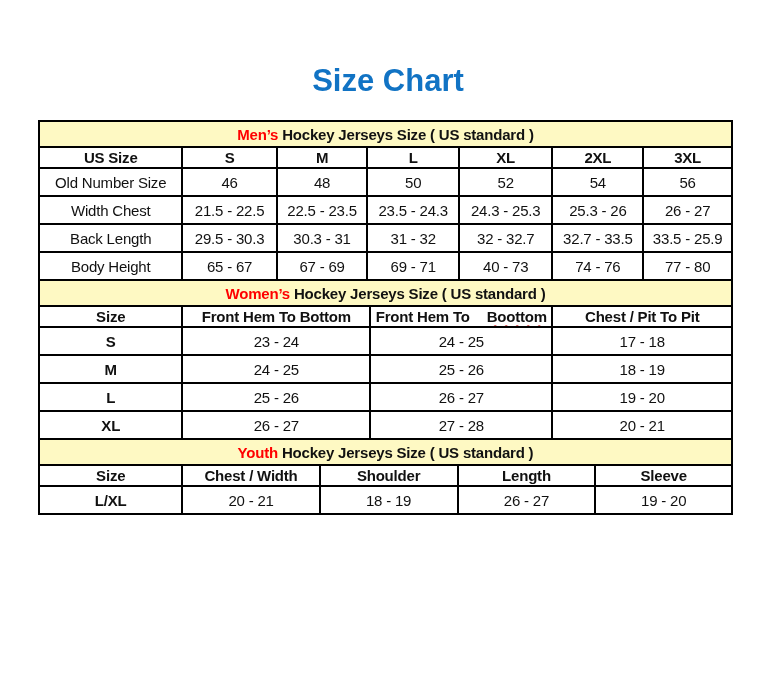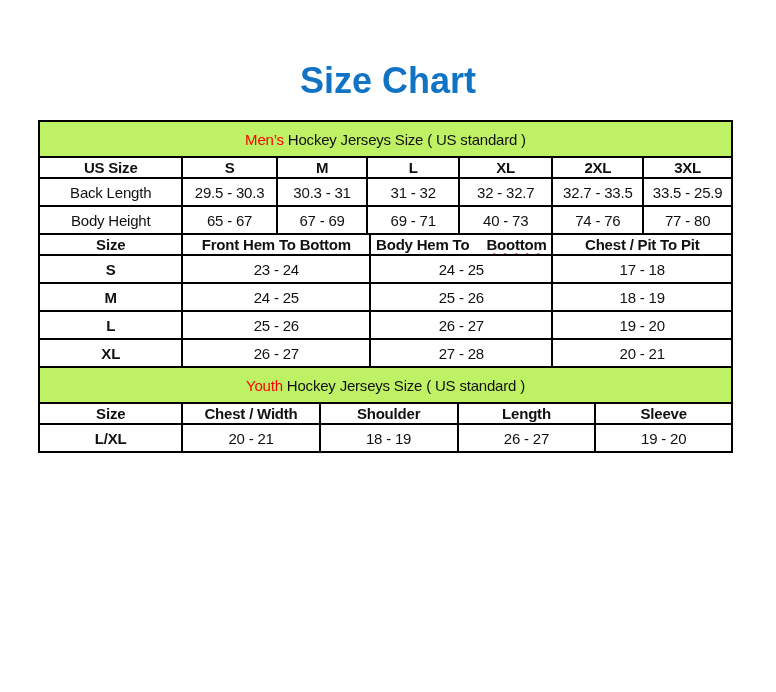--- a/index.html
+++ b/index.html
@@ -16,21 +16,21 @@
     width: 776px;
     height: 692px;
     overflow: hidden;
   }
   .title {
     margin-top: 60px;
     margin-bottom: 0;
     height: 42px;
     line-height: 42px;
     text-align: center;
-    font-size: 36px;
+    font-size: 31px;
     font-weight: bold;
     color: #1173c4;
     letter-spacing: 0px;
   }
   .tables-wrap {
     width: 695px;
     margin: 18px 0 0 38px;
   }
   table.size-table {
     width: 695px;
@@ -44,24 +44,24 @@
     border: 2px solid #000000;
     text-align: center;
     vertical-align: middle;
     padding: 1px 2px;
     font-size: 15px;
     letter-spacing: -0.2px;
     overflow: hidden;
     white-space: nowrap;
   }
   td.banner {
-    background: #bef264;
-    height: 36px;
+    background: #fef9c3;
+    height: 26px;
     font-size: 17.5px;
-    font-weight: normal;
+    font-weight: bold;
   }
   td.banner .hl { color: #ff0000; }
   tr.head td {
     height: 14px;
     font-weight: bold;
   }
   tr.data td { height: 28px; }
   td.rlabel { font-weight: normal; }
   td.rlabel-bold { font-weight: bold; }
   .squiggle {
@@ -97,20 +97,38 @@
       <tr class="head">
         <td>US Size</td>
         <td>S</td>
         <td>M</td>
         <td>L</td>
         <td>XL</td>
         <td>2XL</td>
         <td>3XL</td>
       </tr>
       <tr class="data">
+        <td class="rlabel">Old Number Size</td>
+        <td>46</td>
+        <td>48</td>
+        <td>50</td>
+        <td>52</td>
+        <td>54</td>
+        <td>56</td>
+      </tr>
+      <tr class="data">
+        <td class="rlabel">Width Chest</td>
+        <td>21.5 - 22.5</td>
+        <td>22.5 - 23.5</td>
+        <td>23.5 - 24.3</td>
+        <td>24.3 - 25.3</td>
+        <td>25.3 - 26</td>
+        <td>26 - 27</td>
+      </tr>
+      <tr class="data">
         <td class="rlabel">Back Length</td>
         <td>29.5 - 30.3</td>
         <td>30.3 - 31</td>
         <td>31 - 32</td>
         <td>32 - 32.7</td>
         <td>32.7 - 33.5</td>
         <td>33.5 - 25.9</td>
       </tr>
       <tr class="data">
         <td class="rlabel">Body Height</td>
@@ -125,24 +143,27 @@
       </table>
 
     <table class="size-table">
       <colgroup>
         <col style="width:20.7%">
           <col style="width:27.1%">
           <col style="width:26.3%">
           <col style="width:25.9%">
       </colgroup>
       <tbody>
+          <tr>
+        <td class="banner" colspan="4"><span class="hl">Women’s</span><span> Hockey Jerseys Size ( US standard )</span></td>
+      </tr>
       <tr class="head">
         <td>Size</td>
         <td>Front Hem To Bottom</td>
-        <td><span>Body Hem To </span><span class="squiggle">Boottom</span></td>
+        <td><span>Front Hem To </span><span class="squiggle">Boottom</span></td>
         <td>Chest / Pit To Pit</td>
       </tr>
       <tr class="data">
         <td class="rlabel-bold">S</td>
         <td>23 - 24</td>
         <td>24 - 25</td>
         <td>17 - 18</td>
       </tr>
       <tr class="data">
         <td class="rlabel-bold">M</td>

